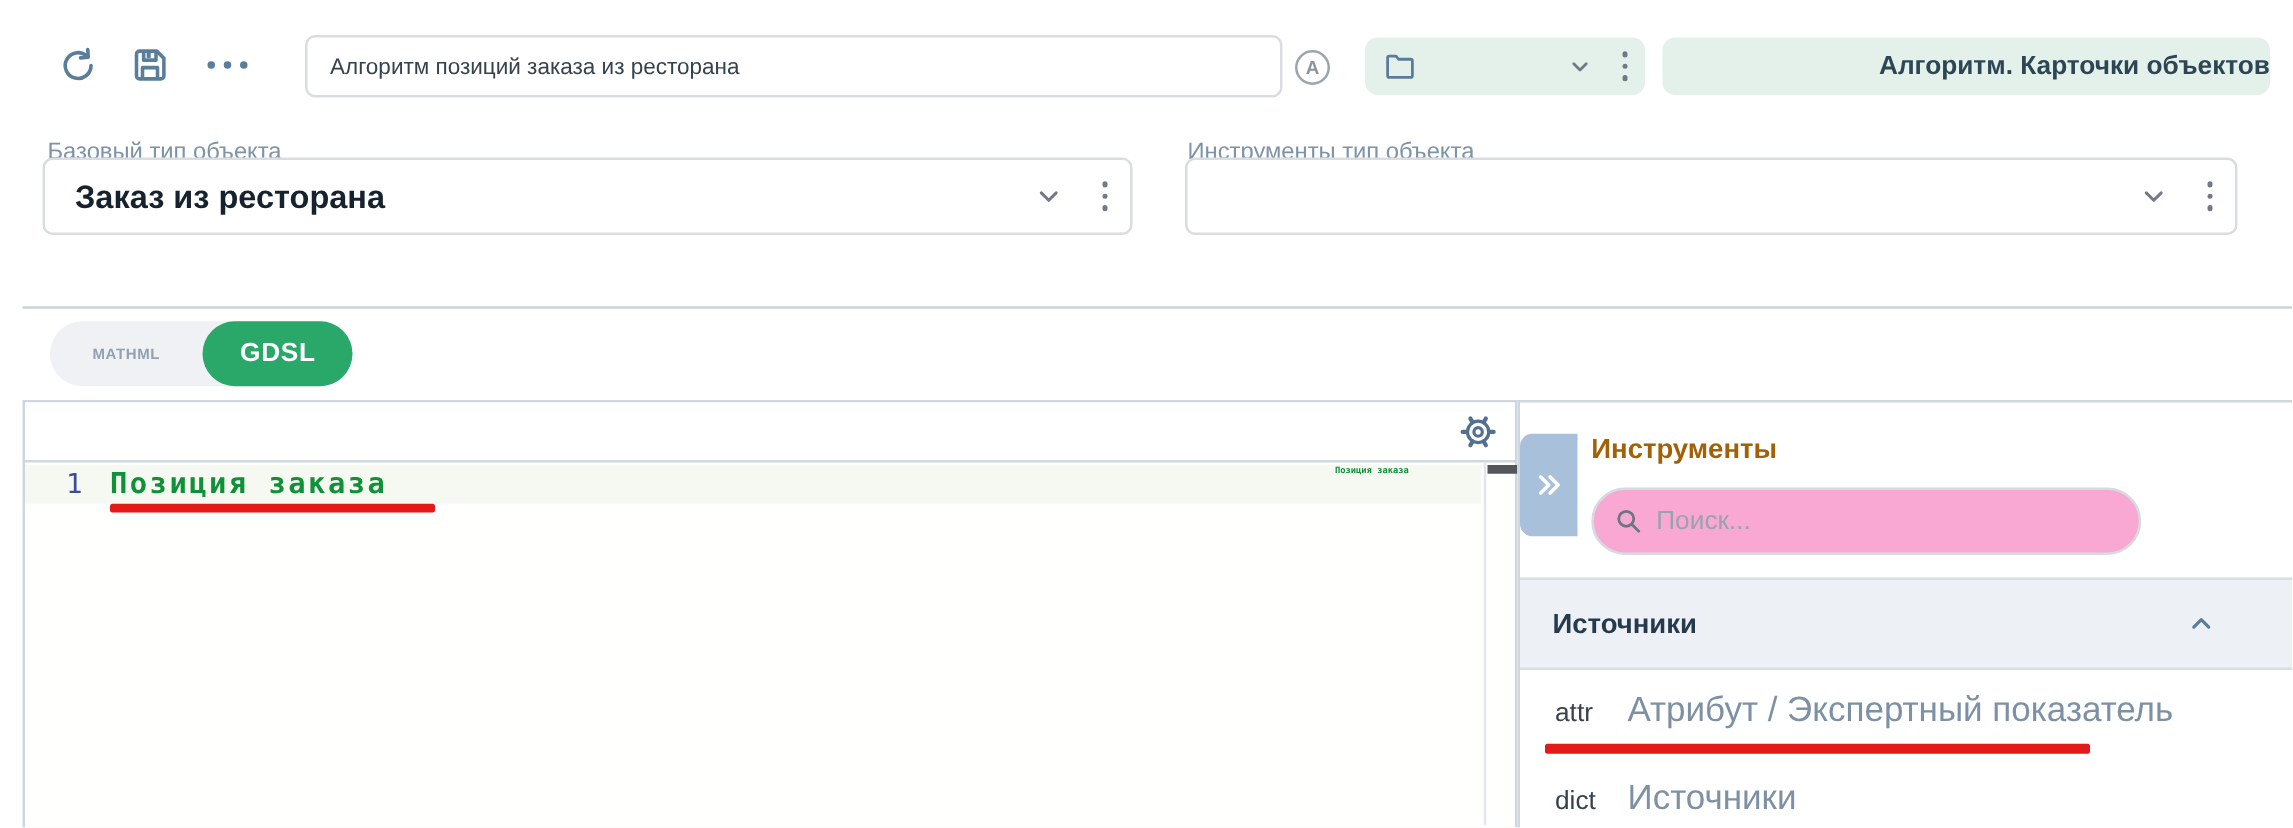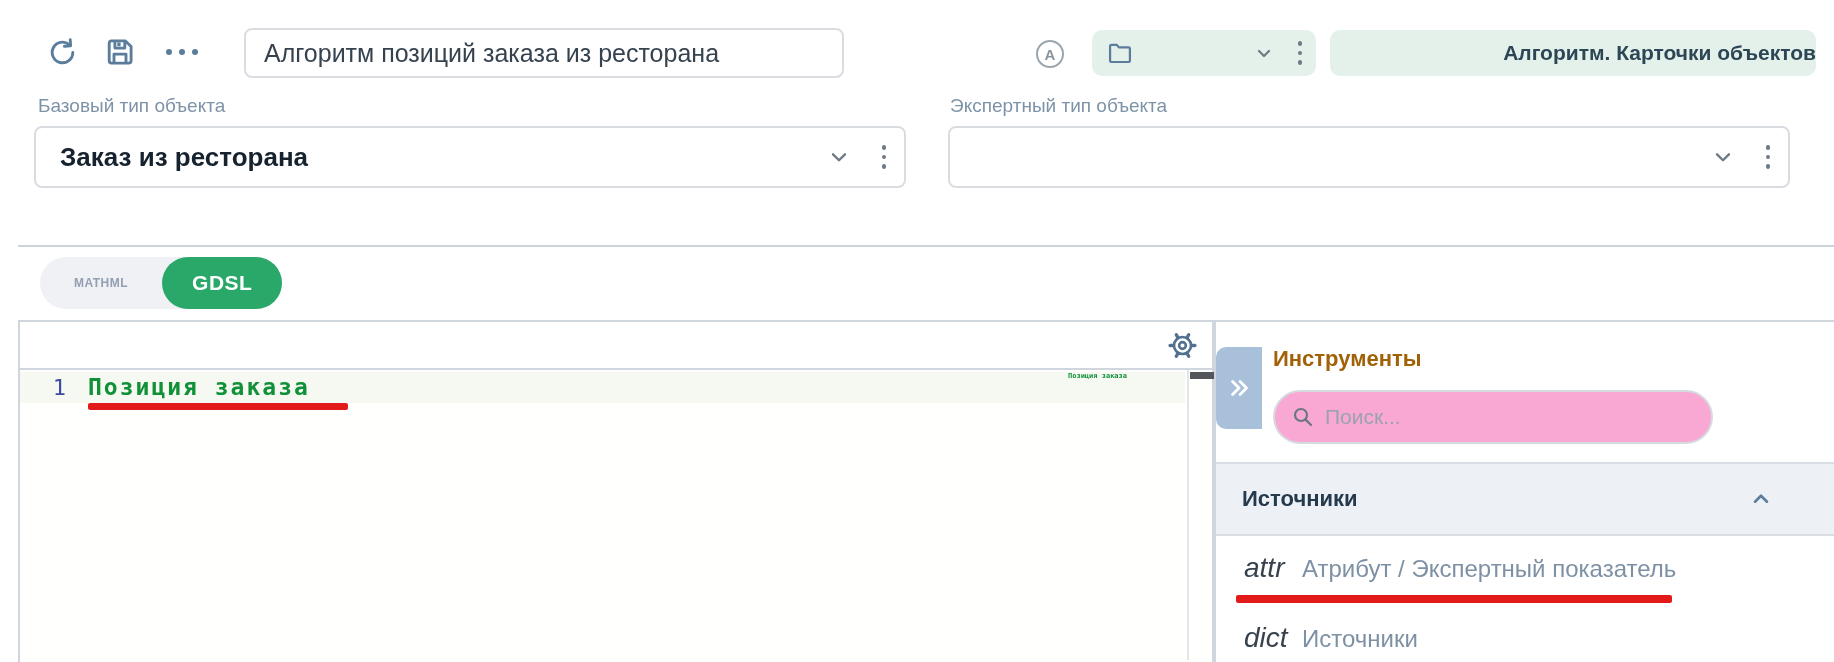--- a/index.html
+++ b/index.html
@@ -6,30 +6,30 @@
   body { margin: 0; background: #fff; font-family: "Liberation Sans", sans-serif; }
   #page { position: relative; width: 1834px; height: 662px; overflow: hidden; background: #fff; }
   .abs { position: absolute; }
 
   
   .icon-btn { display: flex; align-items: center; justify-content: center; cursor: pointer; background: none; border: none; }
   .dots-h { display: flex; gap: 7px; }
   .dots-h i { width: 6px; height: 6px; border-radius: 50%; background: #5b7d9c; }
   .dots-v { display: flex; flex-direction: column; gap: 5px; }
   .dots-v i { width: 4.5px; height: 4.5px; border-radius: 50%; background: #6f7a85; }
-  .title-input { left: 244px; top: 28px; width: 600px; height: 50px; border: 2px solid #d9dde2; border-radius: 8px;
-                 padding: 0 18px; font-size: 25px; color: #36434f; font-family: "Liberation Sans", sans-serif; outline: none; }
+  .title-input { left: 244px; top: 28px; width: 782px; height: 50px; border: 2px solid #d9dde2; border-radius: 8px;
+                 padding: 0 18px; font-size: 18px; color: #36434f; font-family: "Liberation Sans", sans-serif; outline: none; }
   .avatar { left: 1036px; top: 40px; width: 28px; height: 28px; border: 2px solid #9aa6ae; border-radius: 50%;
             color: #8a949c; font-size: 15px; font-weight: 700; display: flex; align-items: center; justify-content: center; }
   .pill { background: #e4f1ea; border-radius: 10px; height: 46px; display: flex; align-items: center; }
   .folder-pill { left: 1092px; top: 30px; width: 224px; padding: 0 14px; cursor: pointer; }
   .badge { left: 1330px; top: 30px; width: 486px; justify-content: flex-end; font-size: 21px; font-weight: 700; color: #2d4656; }
 
   
-  .field-label { font-size: 19px; color: #7e93a7; }
+  .field-label { font-size: 19px; color: #7e93a7; margin-top: 16px; }
   .select-box { height: 62px; border: 2px solid #d9dde2; border-radius: 8px; display: flex; align-items: center;
                 padding: 0 18px 0 24px; background: #fff; cursor: pointer; }
   .select-value { font-size: 26px; font-weight: 700; color: #16222d; }
   .select-controls { margin-left: auto; display: flex; align-items: center; gap: 30px; }
 
   .divider { left: 18px; top: 245px; width: 1816px; height: 2px; background: #ccd3db; }
 
   
   .tabs { left: 40px; top: 257px; height: 52px; background: #eff1f5; border-radius: 26px; display: inline-flex; align-items: center; }
   .tab { height: 52px; line-height: 52px; padding: 0 34px; font-size: 12px; font-weight: 700; color: #93a0b1;
@@ -59,22 +59,22 @@
                  border-radius: 28px; display: flex; align-items: center; padding: 0 16px; background: #f9a8d4; }
   .search-pill input { border: none; outline: none; flex: 1; font-size: 21px; color: #5a6672; margin-left: 10px;
                        font-family: "Liberation Sans", sans-serif; background: transparent; }
   .search-pill input::placeholder { color: #9aa3ad; }
   .section-band { position: absolute; left: 0; top: 140px; width: 620px; height: 74px; background: #edf1f6;
                   border-top: 2px solid #d9dee5; border-bottom: 2px solid #d9dee5; display: flex; align-items: center;
                   padding: 0 26px; cursor: pointer; }
   .section-band .t { font-size: 22px; font-weight: 700; color: #263a4d; }
   .section-band .chev { margin-left: auto; margin-right: 36px; display: flex; }
   .src-row { position: absolute; left: 28px; display: flex; align-items: baseline; cursor: pointer; }
-  .src-row .tag { width: 50px; font-size: 28px; color: #37424d; font-style: italic; }
-  .src-row .lbl { margin-left: 8px; font-size: 24px; color: #7e91a4; }
+  .src-row .tag { width: 50px; font-size: 21px; color: #37424d; }
+  .src-row .lbl { margin-left: 8px; font-size: 28px; color: #7e91a4; }
   .panel-underline { position: absolute; left: 20px; top: 273px; width: 436px; height: 8px; }
   svg { display: block; }
 </style>
 </head>
 <body>
 
 <div id="page">
 
   <button class="icon-btn abs" style="left:44px;top:34px;width:36px;height:36px;">
     <span>
@@ -142,21 +142,21 @@
         </svg>
       </span>
       <span class="dots-v">
           <i></i>
           <i></i>
           <i></i>
         </span>
     </span>
   </div>
 
-  <div class="field-label abs" style="left:950px;top:95px;">Экспертный тип объекта</div>
+  <div class="field-label abs" style="left:950px;top:95px;">Инструменты тип объекта</div>
   <div class="select-box abs" style="left:948px;top:126px;width:842px;">
     <span class="select-value"></span>
     <span class="select-controls">
       <span>
         <svg width="26" height="26" viewBox="0 0 24 24" fill="none" stroke="#6f7a85" stroke-width="2.2" stroke-linecap="round" stroke-linejoin="round">
           <polyline points="6.5,9.5 12,15 17.5,9.5"></polyline>
         </svg>
       </span>
       <span class="dots-v">
           <i></i>

